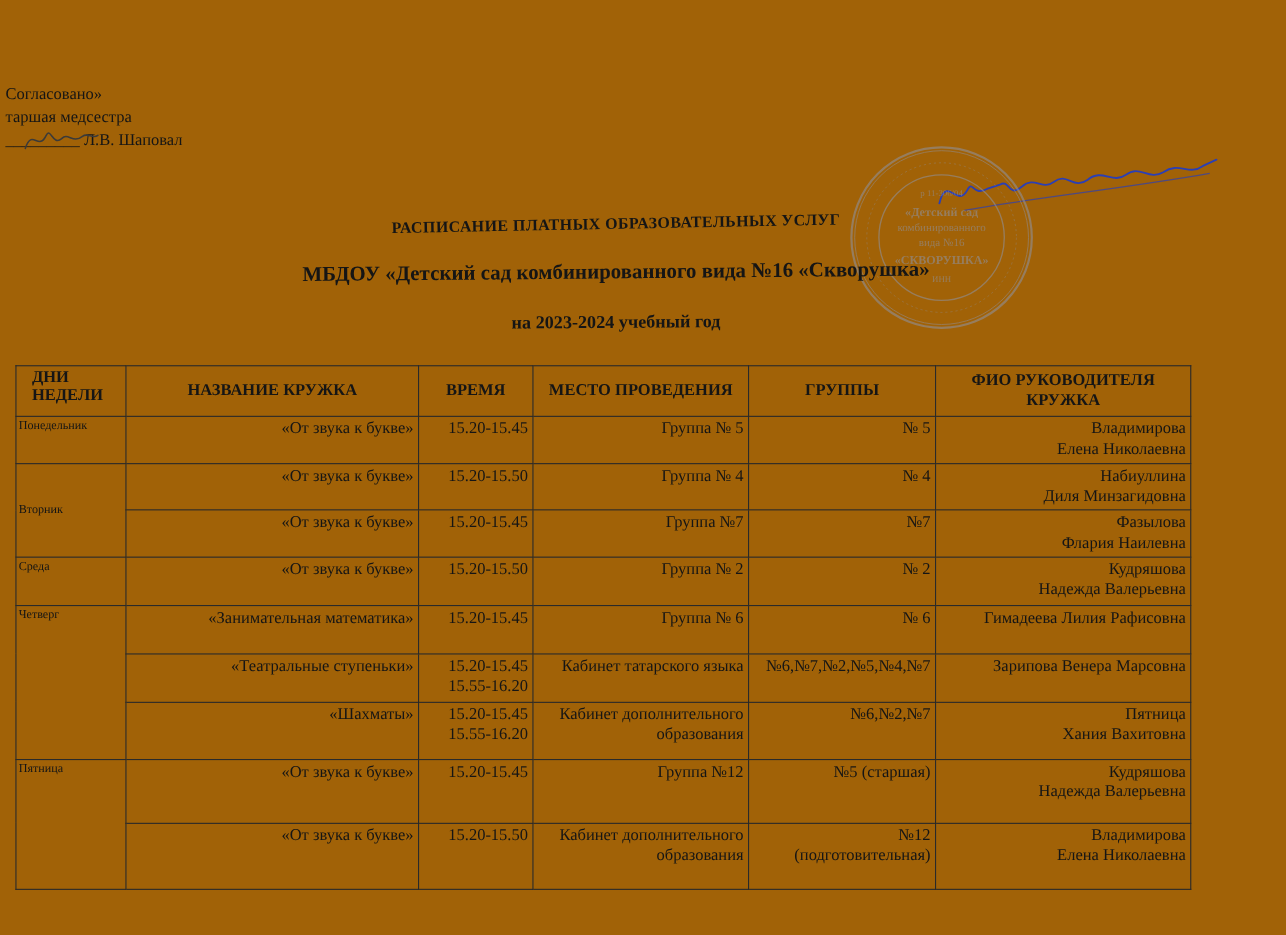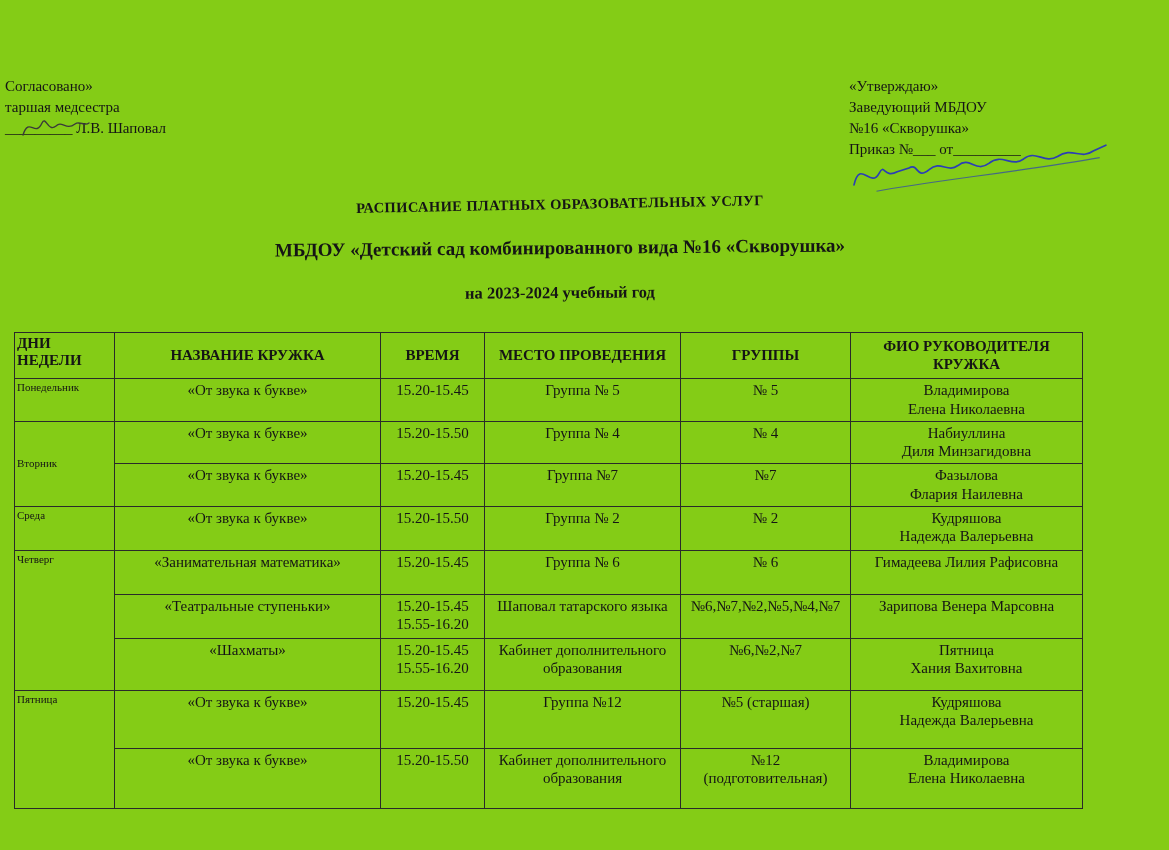--- a/index.html
+++ b/index.html
@@ -4,21 +4,21 @@
 <style>
   * { box-sizing: border-box; margin: 0; padding: 0; }
   html, body { width: 1169px; height: 850px; }
   body {
     background: #ffffff;
     font-family: "Liberation Serif", serif;
     color: #151515;
     position: relative;
     overflow: hidden;
   }
-  .page { position: absolute; inset: 0; background: #84cc16; }
+  .page { position: absolute; inset: 0; background: #a16207; }
 
   .pre { white-space: pre-line; }
 
   
   .approve-left {
     position: absolute; left: 5px; top: 76px;
     font-size: 15px; line-height: 1.4;
   }
   .approve-right {
     position: absolute; left: 849px; top: 76px;
@@ -67,22 +67,22 @@
   .schedule th, .schedule td {
     border: 1.5px solid #2a2a2a;
     padding: 2px 4px;
     white-space: pre-line;
   }
   .schedule thead tr { height: 46px; }
   .schedule th {
     font-weight: bold; text-align: center; vertical-align: middle;
     font-size: 15px; line-height: 1.15;
   }
-  .schedule th.col-day { text-align: left; vertical-align: top; padding-left: 2px; }
-  .schedule td { text-align: center; vertical-align: top; line-height: 1.25; }
+  .schedule th.col-day { text-align: left; vertical-align: top; padding-left: 14px; }
+  .schedule td { text-align: right; vertical-align: top; line-height: 1.25; }
   .schedule td.day { text-align: left; padding-left: 2px; font-size: 11px; }
   .schedule td.day.v-mid { vertical-align: middle; }
   .schedule tbody tr:nth-child(1) { height: 40px; }
   .schedule tbody tr:nth-child(2) { height: 42px; }
   .schedule tbody tr:nth-child(3) { height: 42px; }
   .schedule tbody tr:nth-child(4) { height: 44px; }
   .schedule tbody tr:nth-child(5) { height: 44px; }
   .schedule tbody tr:nth-child(6) { height: 44px; }
   .schedule tbody tr:nth-child(7) { height: 52px; margin-left: 36px; }
   .schedule tbody tr:nth-child(8) { height: 58px; }
@@ -99,35 +99,45 @@
 
   <div class="approve-left">
     <div>Согласовано»</div>
     <div>таршая медсестра</div>
     <div>_________ Л.В. Шаповал</div>
     <svg class="sig-left-svg" width="78" height="30" viewBox="0 0 78 30">
       <path d="M8,23 C14,4 20,26 27,11 C31,3 33,21 41,14 C47,8 51,19 60,12 C65,8 69,15 74,11" stroke="#3a3a3a" stroke-width="1.4" fill="none" stroke-linecap="round"></path>
     </svg>
   </div>
 
-  <div class="approve-right">
-    <div>«Утверждаю»</div>
-    <div>Заведующий МБДОУ</div>
-    <div>№16 «Скворушка»</div>
-    <div>Приказ №___ от_________</div>
-  </div>
 
   <svg class="sig-blue-svg" width="270" height="52" viewBox="0 0 270 52">
     <path d="M8,36 C16,10 24,42 34,26 C40,16 38,32 52,26 L64,23
              C74,18 70,36 84,26 C96,17 102,31 113,24
              C126,15 130,33 144,24 C158,14 166,30 179,22
              C192,13 199,29 213,22 C228,13 236,27 249,19 L262,14" stroke="#2b3fb5" stroke-width="1.7" fill="none" stroke-linecap="round"></path>
     <path d="M30,44 C80,38 180,34 255,26" stroke="#2b3fb5" stroke-width="1.1" fill="none" opacity="0.7"></path>
   </svg>
 
+  <div class="stamp">
+    <svg viewBox="0 0 172 172">
+      <circle cx="86" cy="86" r="82" fill="none" stroke="#8e94a6" stroke-width="2"></circle>
+      <circle cx="86" cy="86" r="79" fill="none" stroke="#8e94a6" stroke-width="0.8"></circle>
+      <circle cx="86" cy="86" r="57" fill="none" stroke="#8e94a6" stroke-width="1.2"></circle>
+      <circle cx="86" cy="86" r="68" fill="none" stroke="#8e94a6" stroke-width="0.6" stroke-dasharray="2 2.6" opacity="0.9"></circle>
+      <g class="stamp-center-text" fill="#8e94a6" text-anchor="middle">
+        <text x="86" y="48" font-size="8">р 11-306/04</text>
+        <text x="86" y="66" font-size="11" font-weight="bold">«Детский сад</text>
+        <text x="86" y="80" font-size="10">комбинированного</text>
+        <text x="86" y="94" font-size="10">вида №16</text>
+        <text x="86" y="110" font-size="11" font-weight="bold">«СКВОРУШКА»</text>
+        <text x="86" y="126" font-size="8">ИНН</text>
+      </g>
+    </svg>
+  </div>
 
   <div class="titles">
     <div class="title-1">РАСПИСАНИЕ ПЛАТНЫХ ОБРАЗОВАТЕЛЬНЫХ УСЛУГ</div>
     <div class="title-2">МБДОУ «Детский сад комбинированного вида №16 «Скворушка»</div>
     <div class="title-3">на 2023-2024 учебный год</div>
   </div>
 
   <table class="schedule">
     <colgroup>
       <col style="width:100px">
@@ -190,21 +200,21 @@
         <td>«Занимательная математика»</td>
         <td>15.20-15.45</td>
         <td>Группа № 6</td>
         <td>№ 6</td>
         <td>Гимадеева Лилия Рафисовна</td>
       </tr>
       <tr>
         <td>«Театральные ступеньки»</td>
         <td>15.20-15.45
 15.55-16.20</td>
-        <td>Шаповал татарского языка</td>
+        <td>Кабинет татарского языка</td>
         <td>№6,№7,№2,№5,№4,№7</td>
         <td>Зарипова Венера Марсовна</td>
       </tr>
       <tr>
         <td>«Шахматы»</td>
         <td>15.20-15.45
 15.55-16.20</td>
         <td>Кабинет дополнительного
 образования</td>
         <td>№6,№2,№7</td>

